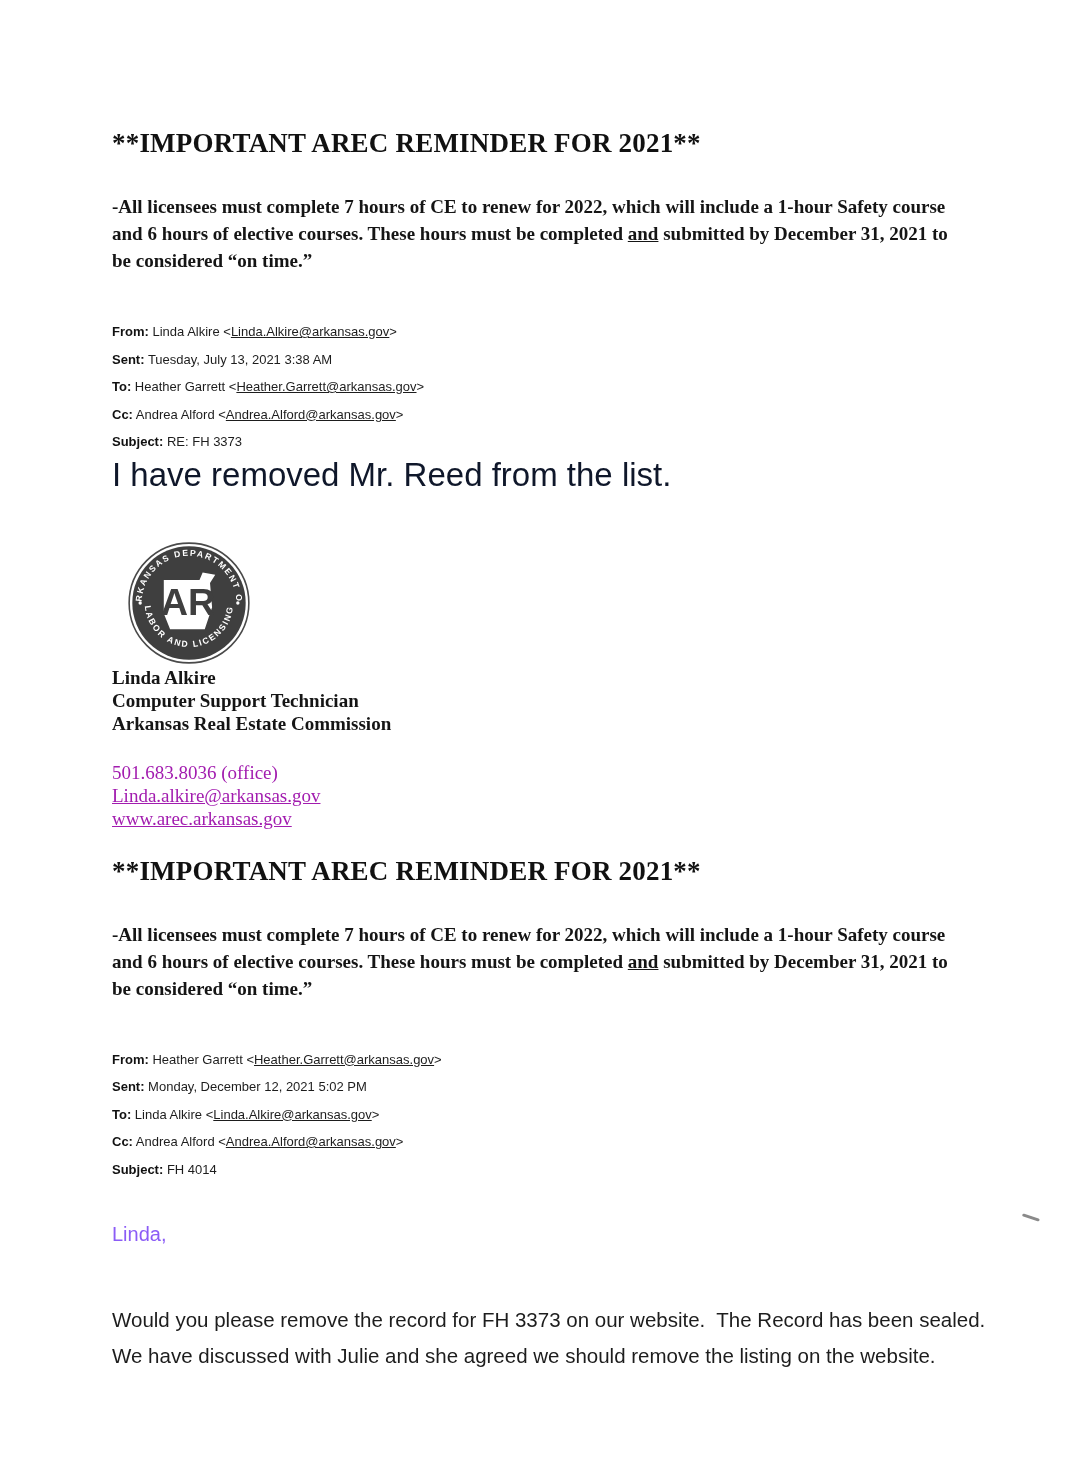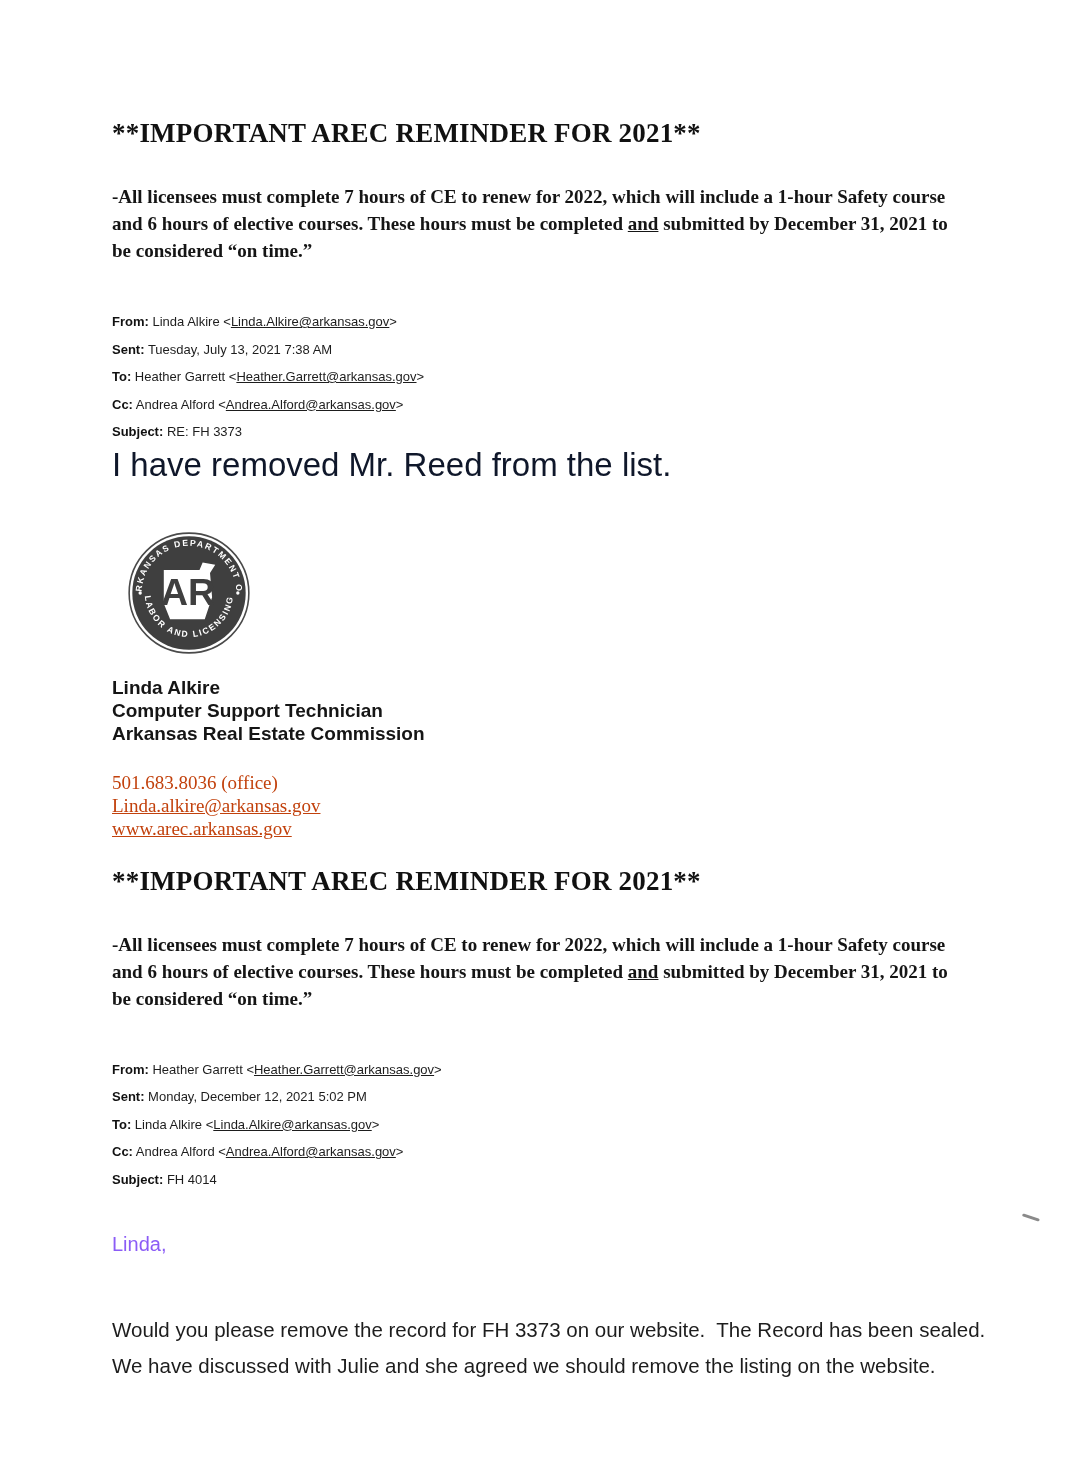--- a/index.html
+++ b/index.html
@@ -8,21 +8,21 @@
     width: 1080px;
     height: 1465px;
     background: #ffffff;
     color: #1c1c1c;
     overflow: hidden;
     font-family: "Liberation Serif", serif;
   }
   .content {
     position: absolute;
     left: 112px;
-    top: 118px;
+    top: 128px;
     width: 850px;
   }
   .reminder-heading {
     font-family: "Liberation Serif", serif;
     font-weight: bold;
     font-size: 27px;
     color: #111;
     margin: 0 0 34px 0;
     letter-spacing: 0.2px;
   }
@@ -48,33 +48,32 @@
     color: inherit;
     text-decoration: underline;
   }
   .message-line {
     font-family: "Liberation Sans", sans-serif;
     font-size: 33px;
     color: #0f172a;
   }
   .logo-wrap { margin-top: 46px; margin-left: 14px; }
   .sig-block {
-    margin-top: 20px;
-    font-family: Liberation Sans, sans-serif;
+    font-family: Liberation Serif, serif;
     font-size: 19px;
     line-height: 23px;
     color: #151515;
   }
   .sig-block .b { font-weight: bold; }
   .sig-contact {
     margin-top: 26px;
     font-family: "Liberation Serif", serif;
     font-size: 19px;
     line-height: 23px;
-    color: #c2410c;
+    color: #a21caf;
   }
   .sig-contact a { color: inherit; text-decoration: underline; }
   .reminder2-heading { margin-top: 26px; margin-bottom: 34px; }
   .greeting {
     margin-top: 40px;
     font-family: "Liberation Sans", sans-serif;
     font-size: 20px;
     color: #8b5cf6;
   }
   .final-body {
@@ -102,21 +101,21 @@
 <body>
 
 <div class="page">
   <div class="content">
 
     <h1 class="reminder-heading">**IMPORTANT AREC REMINDER FOR 2021**</h1>
     <p class="reminder-body"><span>-All licensees must complete 7 hours of CE to renew for 2022, which will include a 1-hour Safety course and 6 hours of elective courses. These hours must be completed </span><span class="u">and</span><span> submitted by December 31, 2021 to be considered “on time.”</span></p>
 
     <div class="email-headers">
       <div><span class="lbl">From:</span><span> Linda Alkire &lt;</span><a>Linda.Alkire@arkansas.gov</a><span>&gt;</span></div>
-      <div><span class="lbl">Sent:</span><span> Tuesday, July 13, 2021 7:38 AM</span></div>
+      <div><span class="lbl">Sent:</span><span> Tuesday, July 13, 2021 3:38 AM</span></div>
       <div><span class="lbl">To:</span><span> Heather Garrett &lt;</span><a>Heather.Garrett@arkansas.gov</a><span>&gt;</span></div>
       <div><span class="lbl">Cc:</span><span> Andrea Alford &lt;</span><a>Andrea.Alford@arkansas.gov</a><span>&gt;</span></div>
       <div><span class="lbl">Subject:</span><span> RE: FH 3373</span></div>
     </div>
 
     <div class="message-line">I have removed Mr. Reed from the list.</div>
 
     <div class="logo-wrap">
       <svg class="seal-svg" width="126" height="126" viewBox="0 0 120 120" xmlns="http://www.w3.org/2000/svg">
         <circle cx="60" cy="60" r="57" fill="#ffffff" stroke="#4a4a4a" stroke-width="1.5"></circle>

